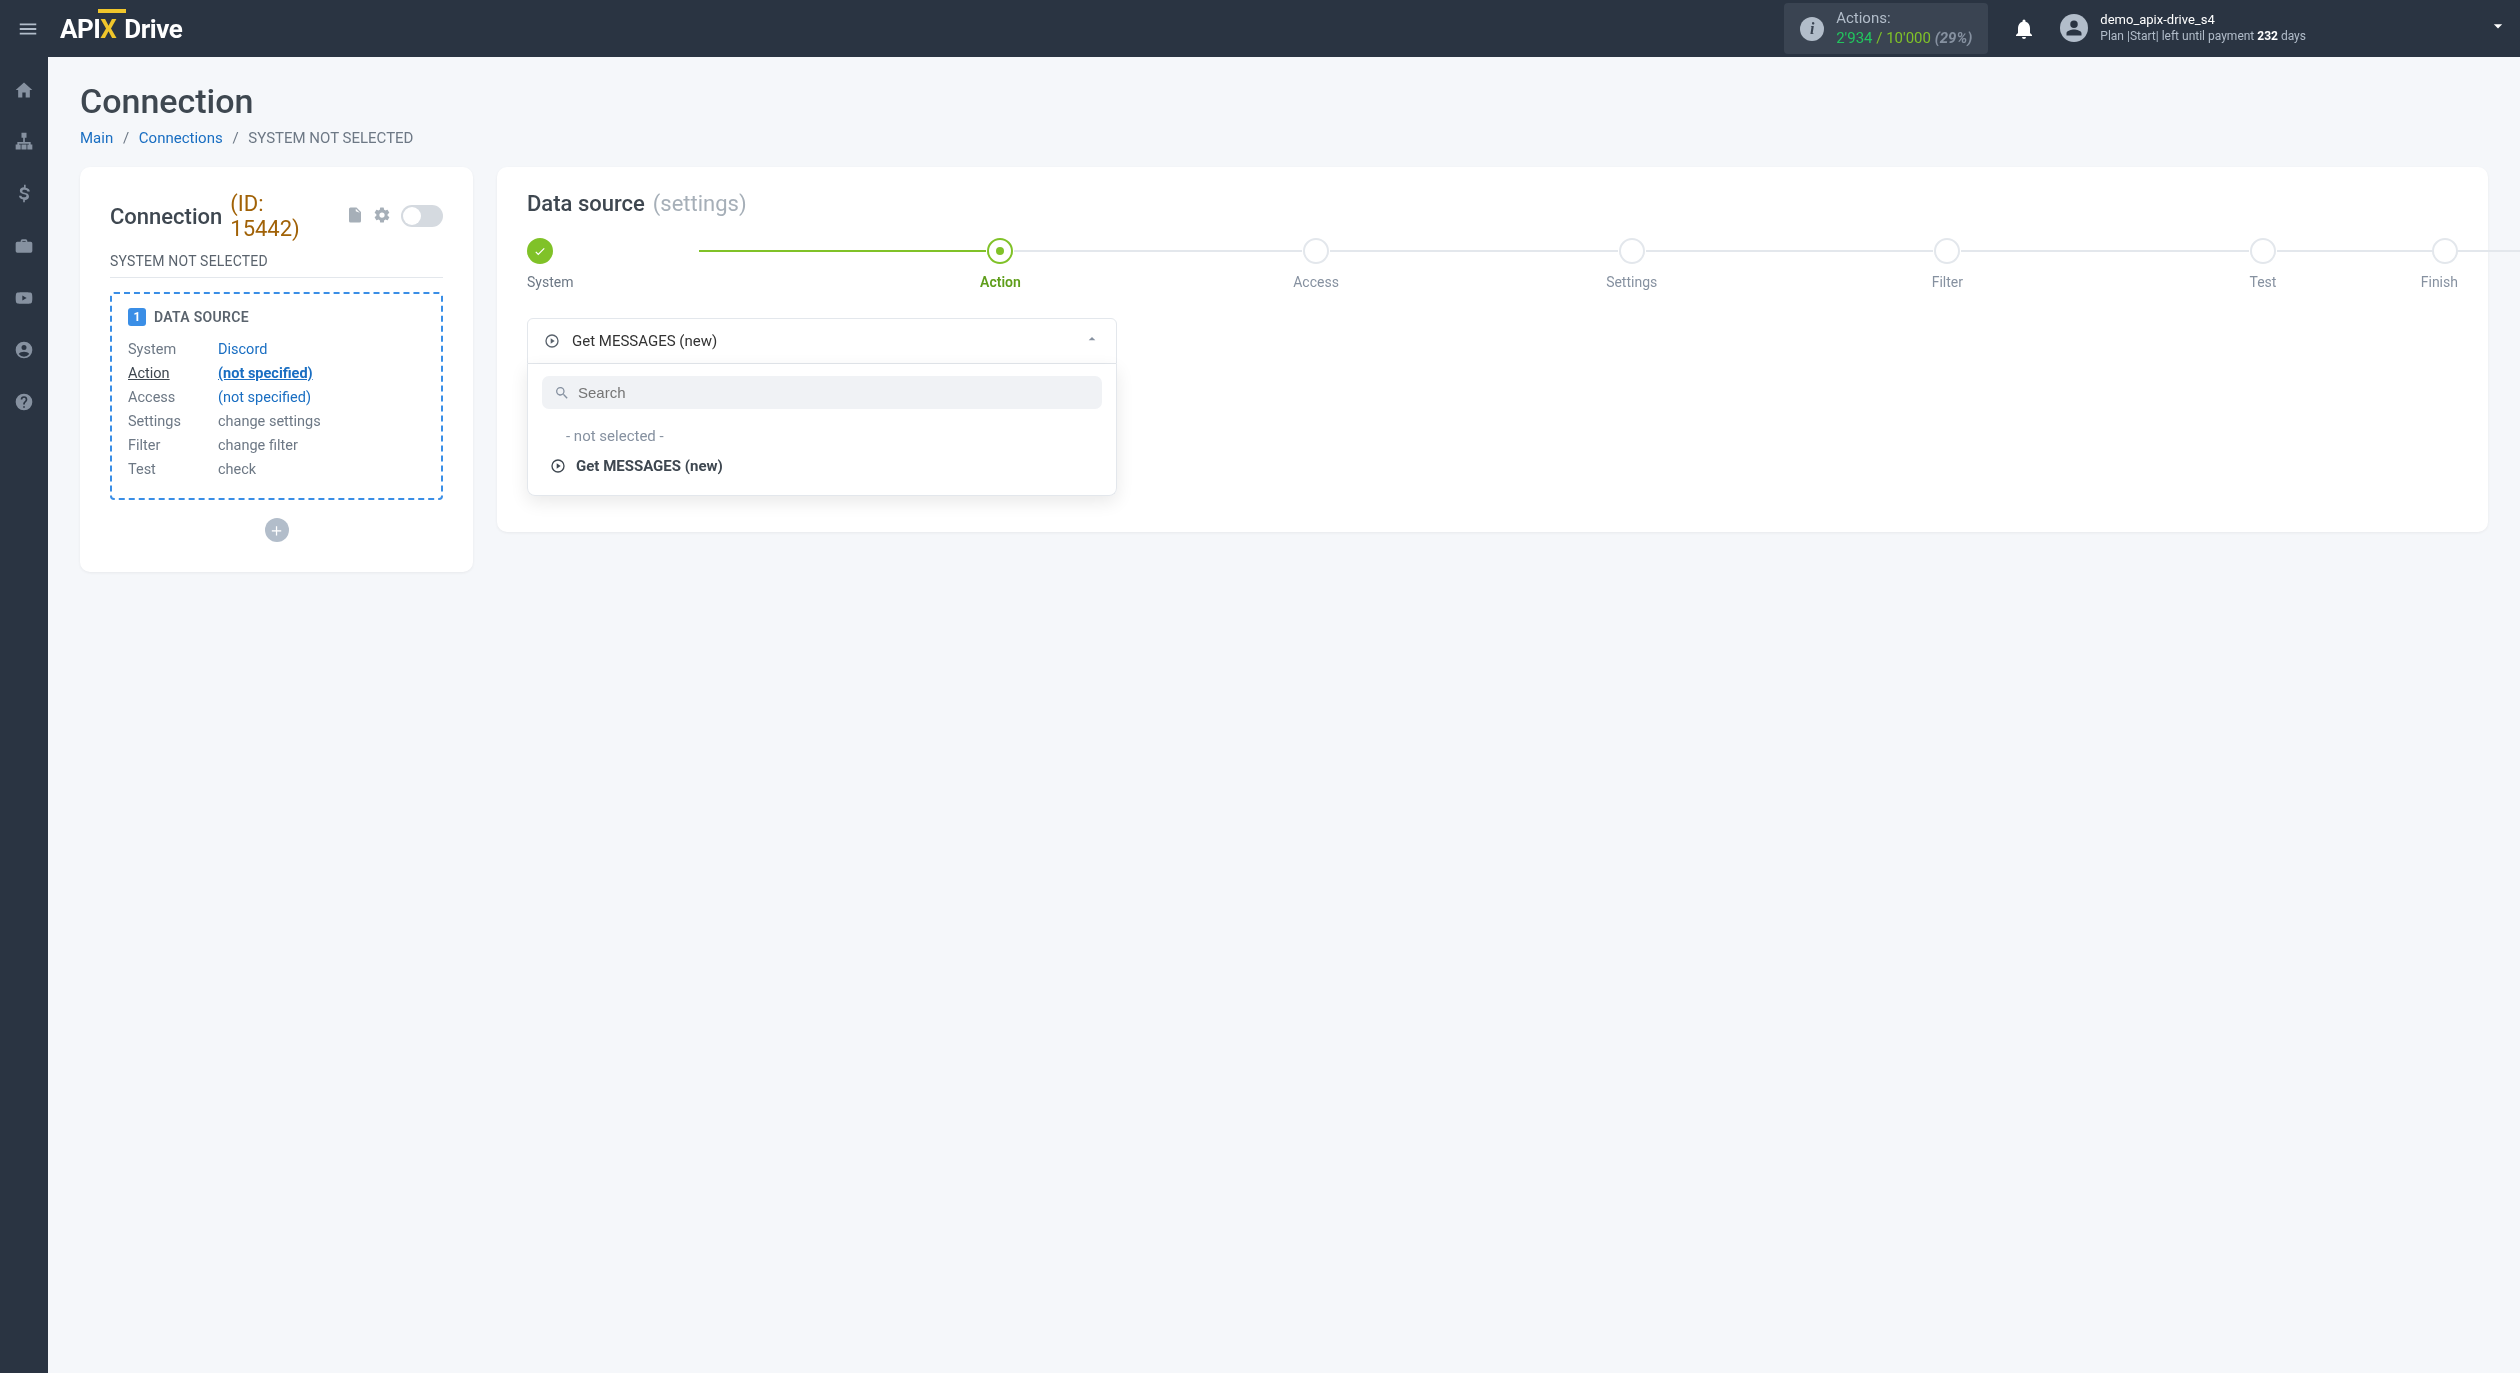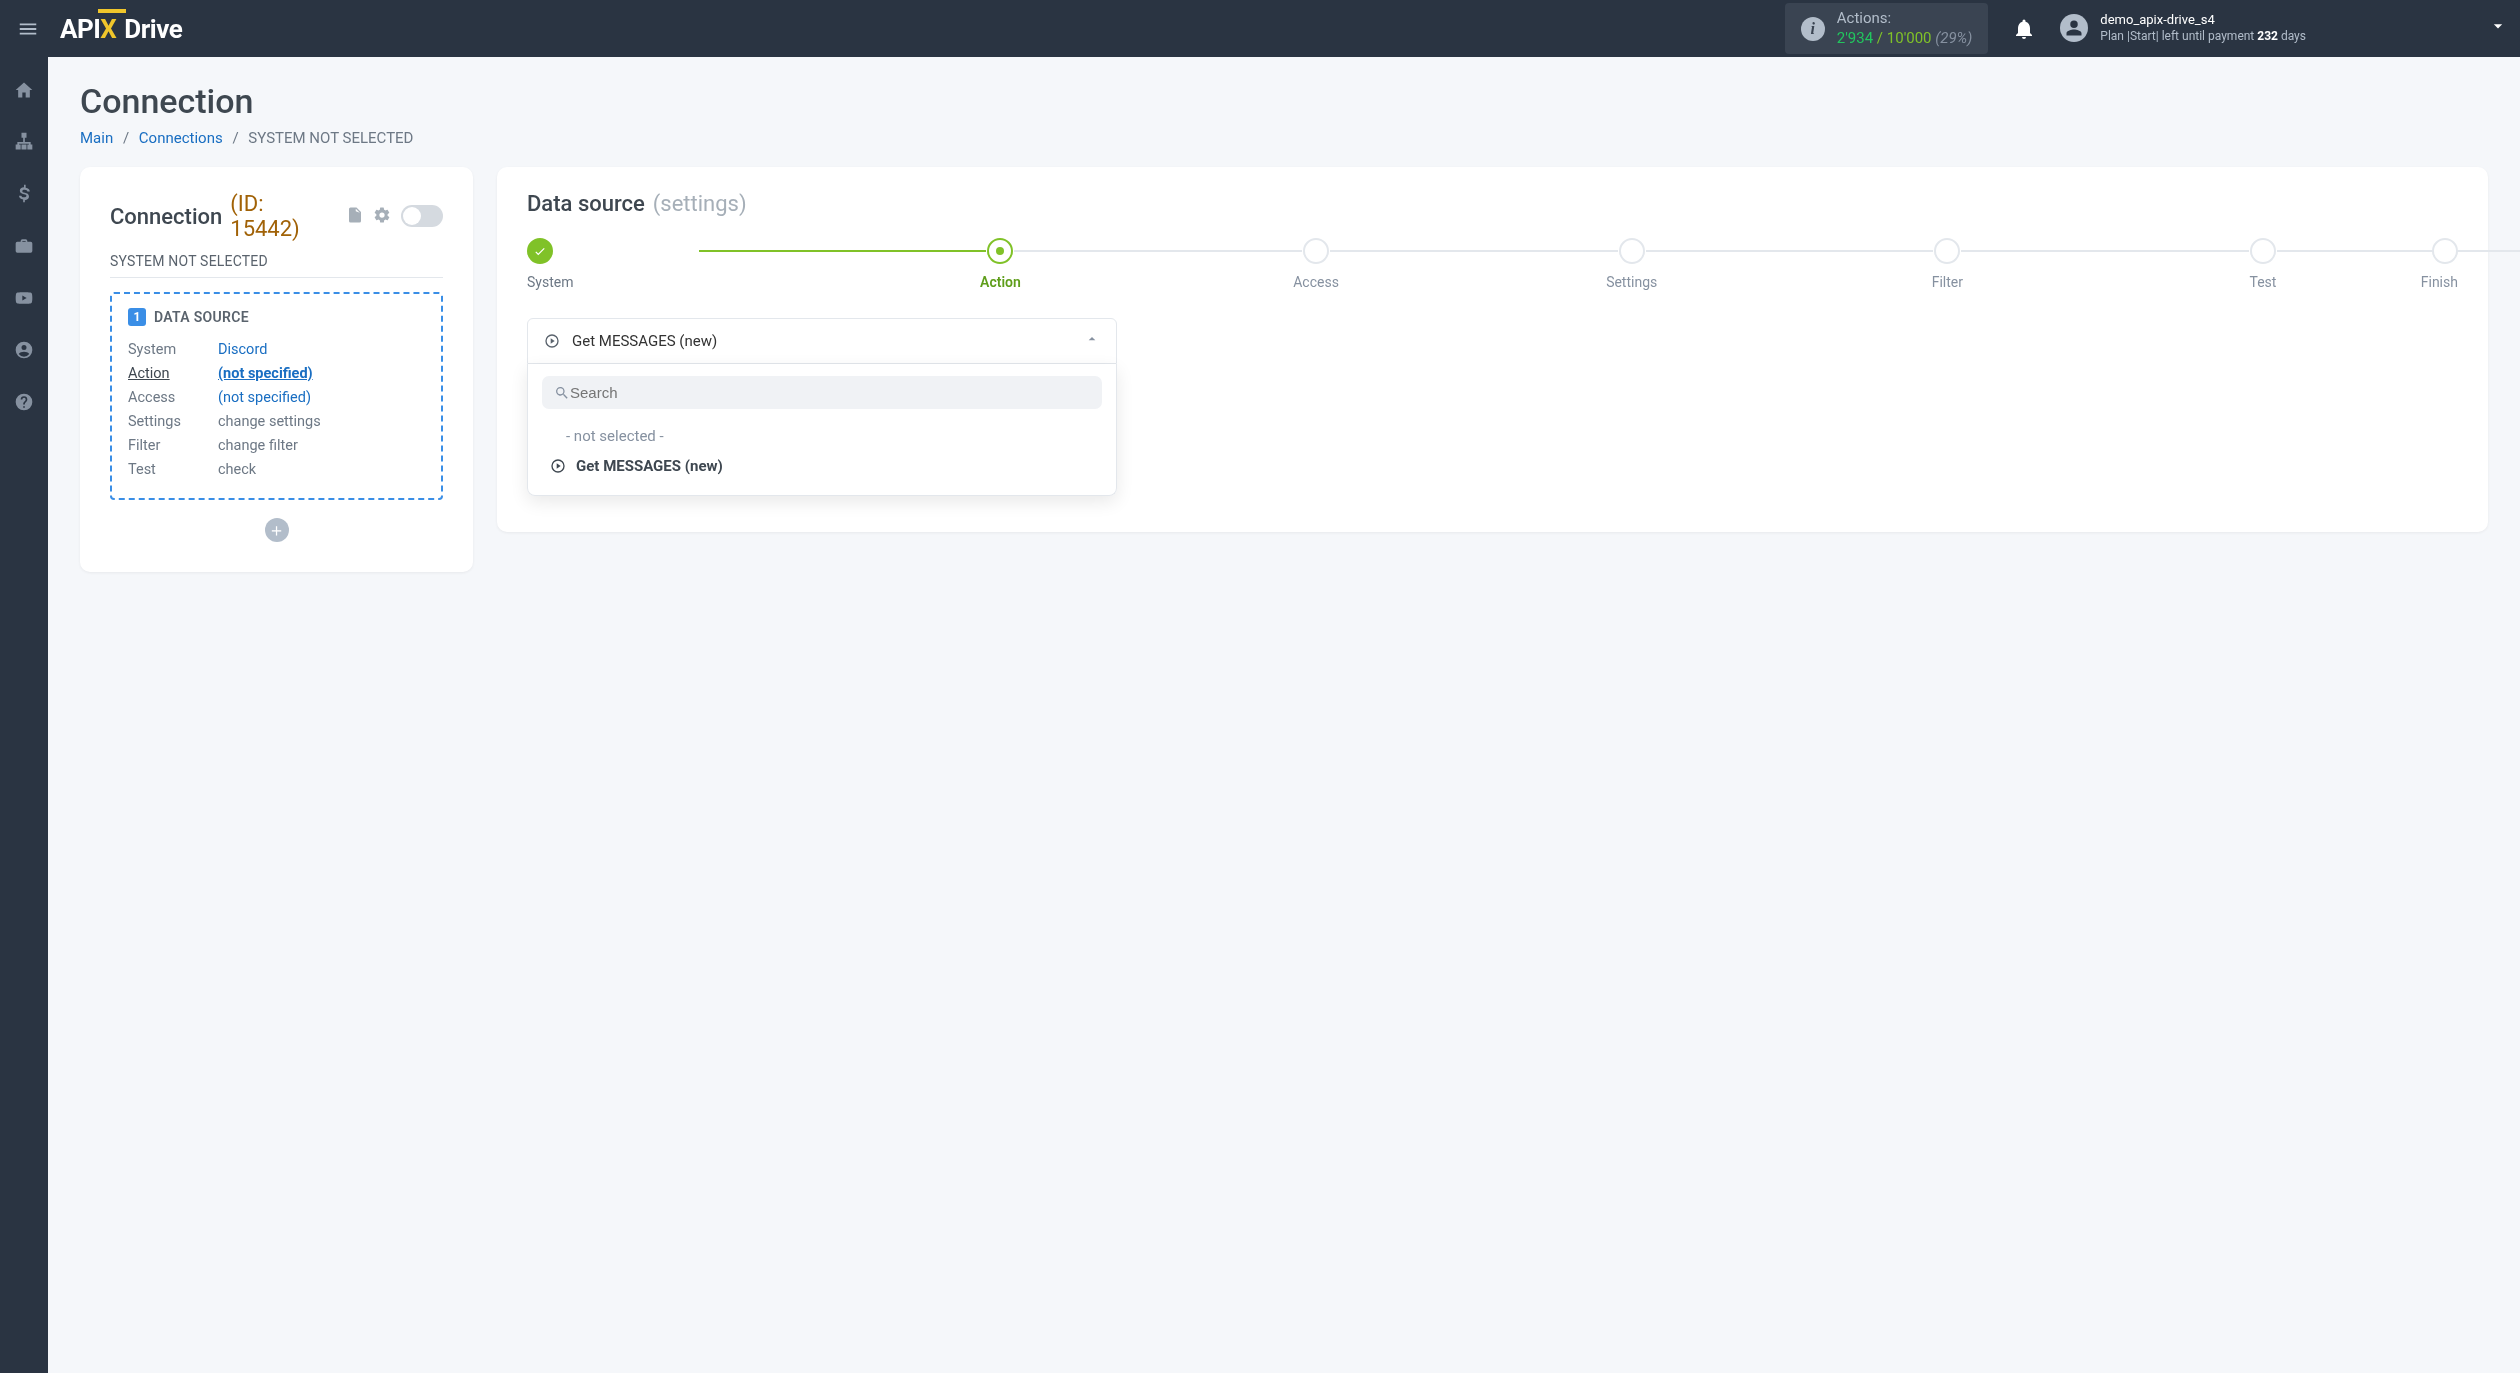--- a/index.html
+++ b/index.html
@@ -17,21 +17,21 @@
 .logo-text .x::after { content:""; position: absolute; left:-2px; top:-5px; width:28px; height:4px; background:#f0c62b; }
 .logo-text .drive { color: #fff; }
 .header-spacer { flex: 1; }
 .actions-badge { background: #3a4452; border-radius: 4px; padding: 6px 16px; display: flex; align-items: center; gap: 12px; margin-right: 24px; }
 .actions-badge .info-icon { width: 24px; height: 24px; background: #b2bdca; border-radius: 50%; display: flex; align-items: center; justify-content: center; color:#3a4452; font-weight: bold; font-style: italic; font-family: serif; }
 .actions-badge .lines { display: flex; flex-direction: column; font-size: 15px; line-height: 1.3; }
 .actions-badge .line1 { color: #b2bdca; }
 .actions-badge .line2 .used { color: #22c55e; }
 .actions-badge .line2 .sep { color: #80c228; }
 .actions-badge .line2 .total { color: #80c228; }
-.actions-badge .line2 .pct { color: #8691a0; font-style: italic; }
+.actions-badge .line2 .pct { color: #8691a0; font-style: italic; font-weight: bold; }
 .bell { width: 24px; height: 24px; margin-right: 24px; cursor: pointer; }
 .bell svg { fill:#fff; }
 .user-block { display: flex; align-items: center; gap: 12px; cursor: pointer; }
 .user-avatar { width: 28px; height: 28px; background:#b2bdca; border-radius: 50%; display:flex;align-items:center;justify-content:center; }
 .user-avatar svg { width:18px; height:18px; fill:#2a3442; }
 .user-text { display: flex; flex-direction: column; font-size: 13px; line-height: 1.3; }
 .user-name { color: #fff; }
 .user-plan { color: #b2bdca; font-size: 12px; }
 .user-plan .bold { color:#fff; font-weight: bold; }
 .header-caret { margin-left: 170px; }
@@ -101,21 +101,21 @@
 .step:last-child { align-items: flex-end; }
 
 .field-label { font-size: 15px; font-weight: 600; color:#3e4750; margin-bottom: 10px; }
 .select-wrap { position: relative; width: 590px; }
 .select-input { border: 1px solid #e3e7ec; border-radius: 6px 6px 0 0; padding: 12px 16px; display:flex;align-items:center;gap:12px; font-size: 15px; cursor:pointer; }
 .select-input .play { width:16px;height:16px; }
 .select-input .play svg { width:16px;height:16px;fill:#5a636d; }
 .select-input .caret { margin-left:auto; }
 .select-input .caret svg { width:16px;height:16px;fill:#8691a0; }
 .dropdown { border:1px solid #e3e7ec; border-top:none; border-radius: 0 0 8px 8px; box-shadow: 0 6px 18px rgba(0,0,0,0.09); padding: 12px 14px 14px; }
-.search-box { background:#f0f2f5; border-radius: 7px; padding: 8px 12px; display:flex;align-items:center;margin-bottom: 12px; }
+.search-box { background:#f0f2f5; border-radius: 7px; padding: 8px 12px; display:flex;align-items:center;gap:8px; margin-bottom: 12px; }
 .search-box svg { width:16px;height:16px;fill:#8691a0; }
 .search-box input { border:none; background:transparent; outline:none; font-size:15px; color:#333; flex:1; }
 .opt { padding: 6px 24px; font-size: 15px; color:#8691a0; cursor:pointer; }
 .opt.bold { color:#3e4750; font-weight:700; display:flex;align-items:center;gap:10px; padding-left: 8px; }
 .opt.bold svg { width:16px;height:16px;fill:#3e4750; }
 </style>
 </head>
 <body>
 
 <div class="header">

